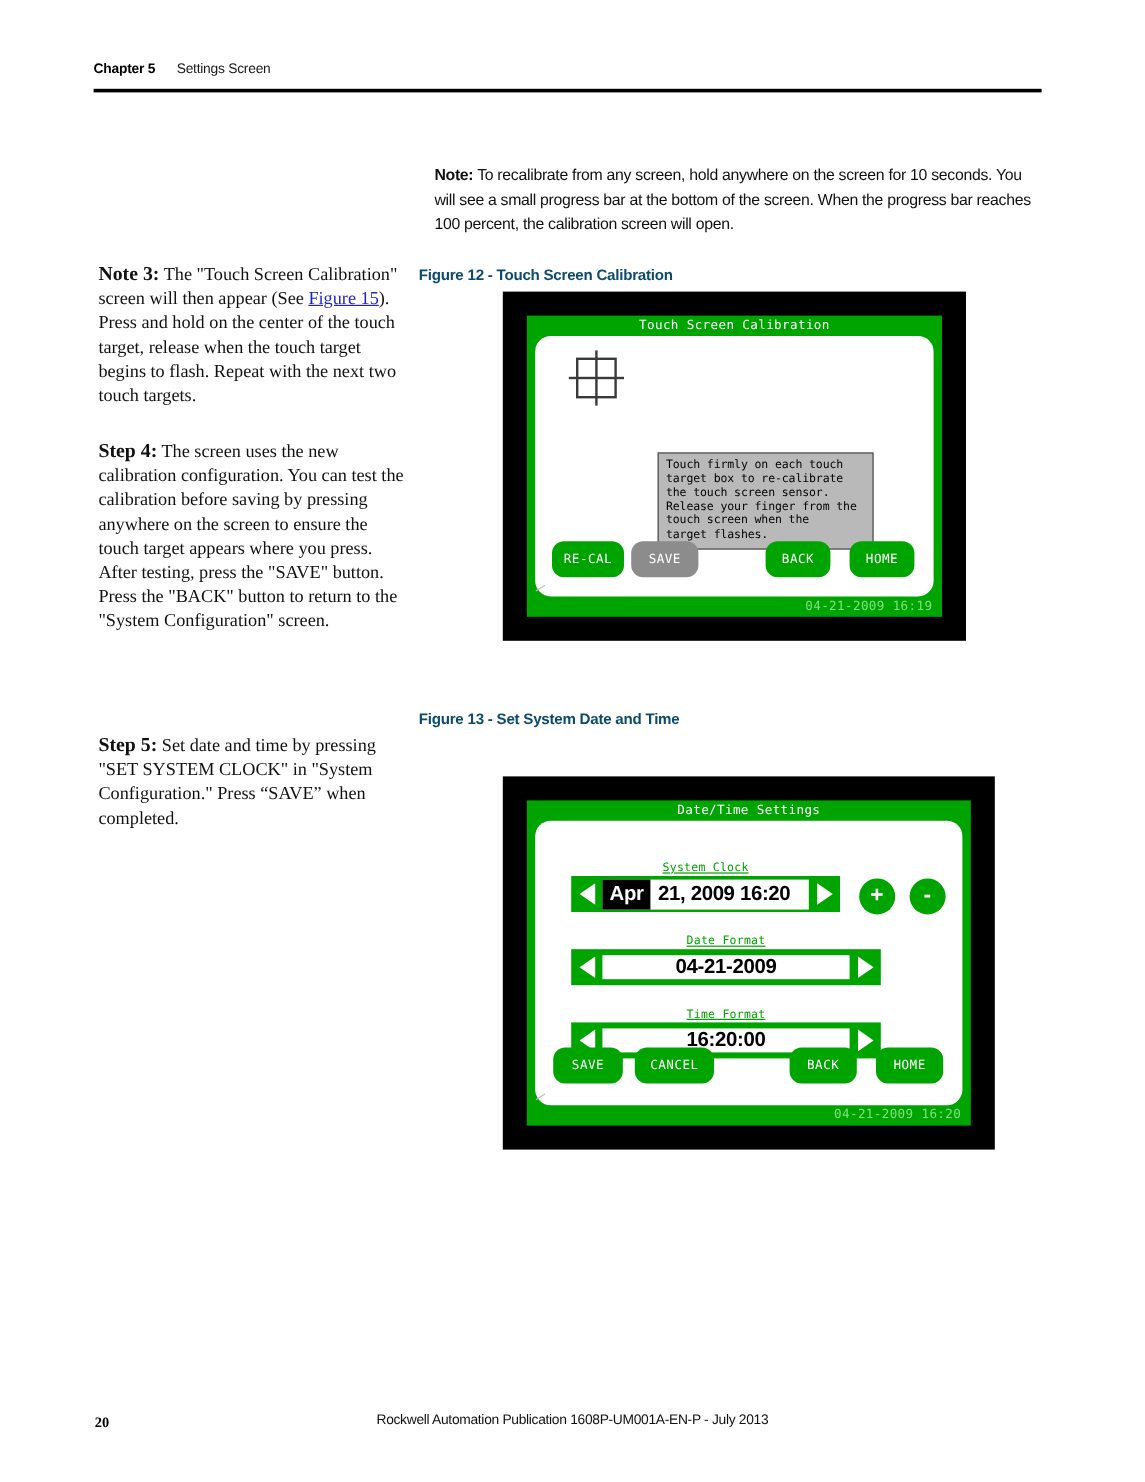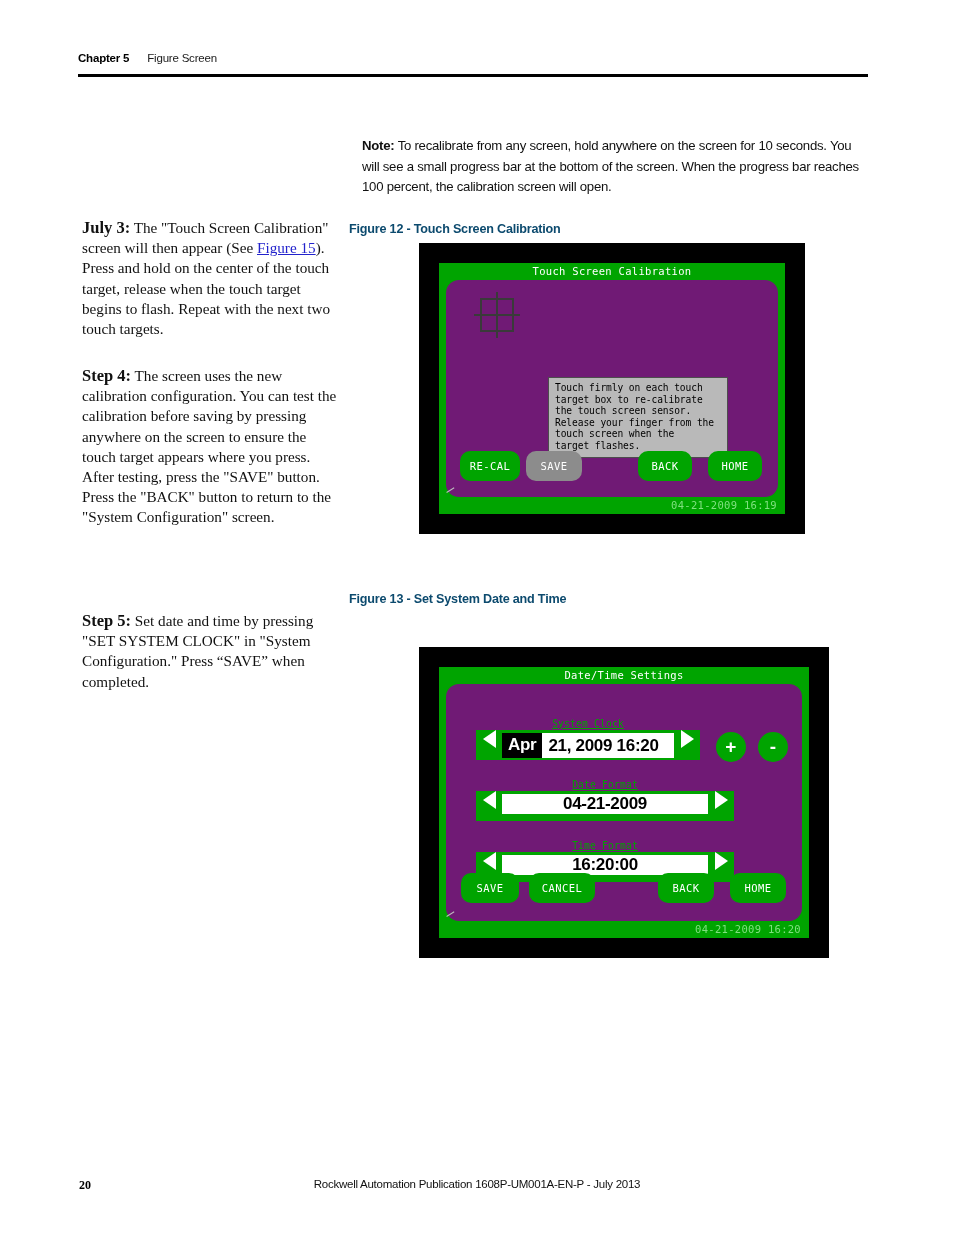--- a/index.html
+++ b/index.html
@@ -122,21 +122,21 @@
     font-family: "DejaVu Sans Mono", monospace;
     font-size: 10.5px;
     letter-spacing: 0.3px;
   }
   .hmi-body {
     position: absolute;
     left: 7px;
     right: 7px;
     top: 17px;
     bottom: 17px;
-    background: #701a75;
+    background: #ffffff;
     border-radius: 13px;
   }
   .hmi-footer {
     position: absolute;
     left: 0;
     right: 0;
     bottom: 0;
     height: 17px;
     color: #7fe07f;
     font-family: "DejaVu Sans Mono", monospace;
@@ -231,21 +231,21 @@
     text-align: center;
     color: #00a400;
     font-family: "DejaVu Sans Mono", monospace;
     font-size: 9.6px;
     text-decoration: underline;
     letter-spacing: 0.2px;
     margin-bottom: 1px;
   }
   .dt-row {
     display: flex;
-    align-items: flex-start;
+    align-items: center;
     background: #00a400;
     height: 30px;
   }
   .dt-arrow {
     width: 26px;
     display: flex;
     align-items: center;
     justify-content: center;
     cursor: pointer;
   }
@@ -304,31 +304,31 @@
     color: #111;
     letter-spacing: -0.25px;
   }
 </style>
 </head>
 <body>
 
 <div class="page-header">
   <div class="hdr-row">
     <span class="hdr-chapter">Chapter 5</span>
-    <span class="hdr-title">Figure Screen</span>
+    <span class="hdr-title">Settings Screen</span>
   </div>
   <div class="hdr-rule"></div>
 </div>
 
 <div class="note-block">
   <span class="note-label">Note:</span><span> To recalibrate from any screen, hold anywhere on the screen for 10 seconds. You will see a small progress bar at the bottom of the screen. When the progress bar reaches 100 percent, the calibration screen will open.</span>
 </div>
 
 <div class="left-col" id="step3">
-  <span class="step-label">July 3:</span><span>  The "Touch Screen Calibration" screen will then appear (See </span><a class="link" href="#">Figure 15</a><span>). Press and hold on the center of the touch target, release when the touch target begins to flash. Repeat with the next two touch targets.</span>
+  <span class="step-label">Note 3:</span><span>  The "Touch Screen Calibration" screen will then appear (See </span><a class="link" href="#">Figure 15</a><span>). Press and hold on the center of the touch target, release when the touch target begins to flash. Repeat with the next two touch targets.</span>
 </div>
 
 <div class="left-col" id="step4">
   <span class="step-label">Step 4:</span><span> The screen uses the new calibration configuration. You can test the calibration before saving by pressing anywhere on the screen to ensure the touch target appears where you press. After testing, press the "SAVE" button. Press the "BACK" button to return to the "System Configuration" screen.</span>
 </div>
 
 <div class="left-col" id="step5">
   <span class="step-label">Step 5:</span><span>  Set date and time by pressing "SET SYSTEM CLOCK" in "System Configuration." Press “SAVE” when completed.</span>
 </div>
 

